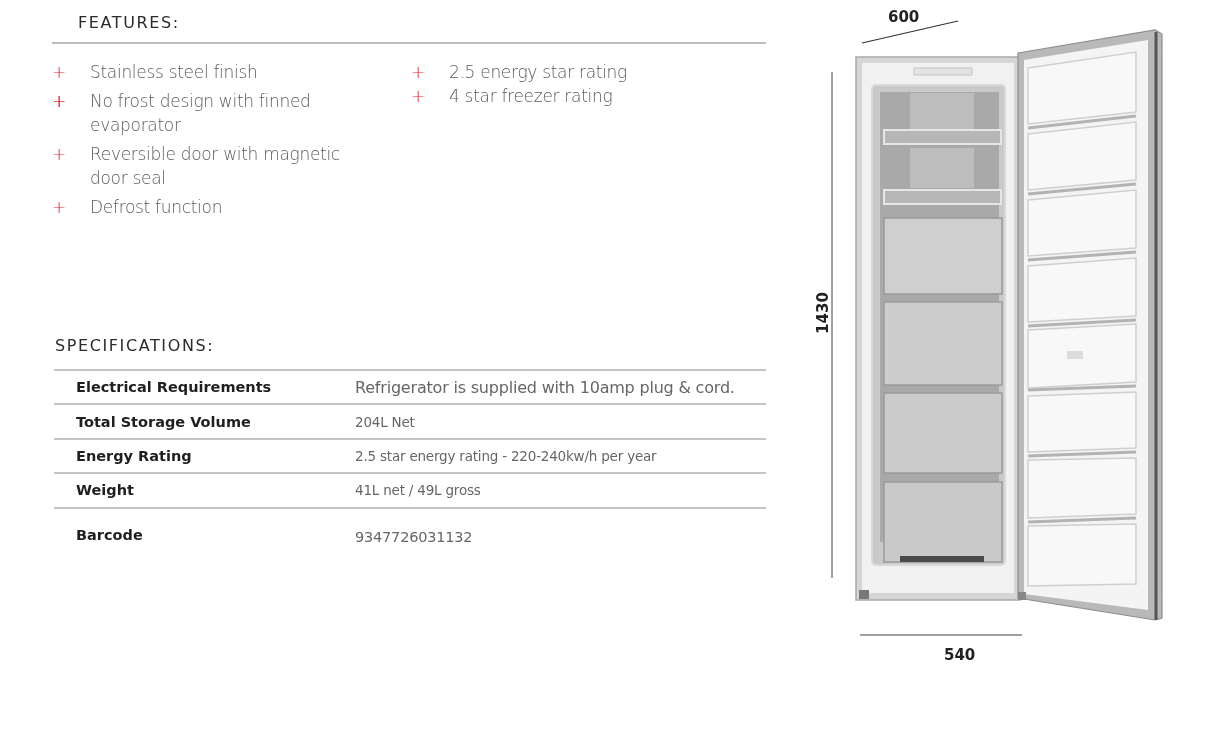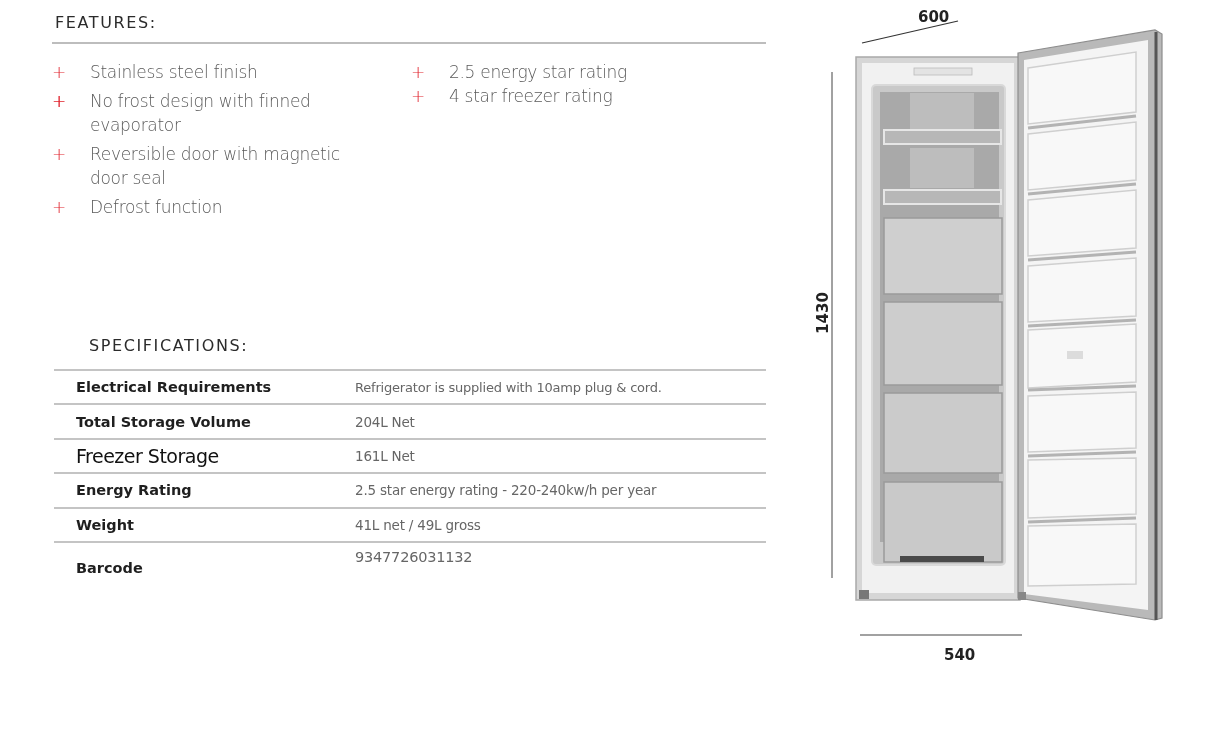--- a/index.html
+++ b/index.html
@@ -4,22 +4,22 @@
 <style>
   * { box-sizing: border-box; margin: 0; padding: 0; }
   html, body { width: 1214px; height: 739px; background: #ffffff; overflow: hidden; }
   body { position: relative; font-family: "DejaVu Sans", sans-serif; color: #555; }
 
   .section-title {
     position: absolute; left: 55px;
     font-family: "DejaVu Sans", sans-serif; font-size: 16px; letter-spacing: 1.6px;
     color: #2b2b2b; font-weight: normal;
   }
-  #features-title { top: 13px; }
-  #specs-title { top: 336px; margin-left: 34px; }
+  #features-title { top: 13px; margin-left: 23px; }
+  #specs-title { top: 336px; }
 
   .rule { position: absolute; left: 52px; width: 714px; height: 2px; background: #bdbdbd; }
   #features-rule { top: 42px; }
 
   .feat-col { position: absolute; top: 60px; list-style: none; }
   #feat-col-1 { left: 52px; width: 340px; }
   #feat-col-2 { left: 411px; width: 340px; }
   .feat-item { position: relative; padding-left: 38px; font-family: "DejaVu Sans", sans-serif;
     font-size: 17px; font-weight: 200; line-height: 24px; color: #5a5a5a; margin-bottom: 5px; letter-spacing: -0.3px; }
   .feat-plus { position: absolute; left: 0; top: 0; color: #e0232d; font-size: 17px; }
@@ -58,41 +58,37 @@
     <li class="feat-item"><span class="feat-plus">+</span><span>4 star freezer rating</span></li>
   </ul>
 </div>
 
 <div>
   <h2 id="specs-title" class="section-title">SPECIFICATIONS:</h2>
   <table class="spec-table">
     <tbody>
       <tr class="spec-row">
         <td class="spec-label">Electrical Requirements</td>
-        <td class="spec-value" style="font-size:13px">Refrigerator is supplied with 10amp plug &amp; cord.</td>
+        <td class="spec-value" style="font-size:16px">Refrigerator is supplied with 10amp plug &amp; cord.</td>
       </tr>
       <tr class="spec-row">
         <td class="spec-label">Total Storage Volume</td>
         <td class="spec-value">204L Net</td>
-      </tr>
-      <tr class="spec-row">
-        <td class="spec-label big">Freezer Storage</td>
-        <td class="spec-value">161L Net</td>
       </tr>
       <tr class="spec-row">
         <td class="spec-label">Energy Rating</td>
         <td class="spec-value">2.5 star energy rating - 220-240kw/h per year</td>
       </tr>
       <tr class="spec-row">
         <td class="spec-label">Weight</td>
         <td class="spec-value">41L net / 49L gross</td>
       </tr>
       <tr class="spec-row" style="height:36px">
         <td class="spec-label" style="vertical-align:bottom;padding-bottom:2px">Barcode</td>
-        <td class="spec-value" style="vertical-align:top;padding-top:6px;font-size:14.5px">9347726031132</td>
+        <td class="spec-value" style="vertical-align:top;padding-top:20px;font-size:14.5px">9347726031132</td>
       </tr>
     </tbody>
   </table>
 </div>
 
 <div id="fridge">
   <svg width="414" height="700" viewBox="800 0 414 700" xmlns="http://www.w3.org/2000/svg">
 
     <line x1="862" y1="43" x2="958" y2="21" stroke="#333" stroke-width="1.2"></line>
     <line x1="832" y1="72" x2="832" y2="578" stroke="#444" stroke-width="1"></line>
@@ -137,16 +133,16 @@
       <line x1="1028" y1="194" x2="1136" y2="184"></line>
       <line x1="1028" y1="260" x2="1136" y2="252"></line>
       <line x1="1028" y1="326" x2="1136" y2="320"></line>
       <line x1="1028" y1="390" x2="1136" y2="386"></line>
       <line x1="1028" y1="456" x2="1136" y2="452"></line>
       <line x1="1028" y1="522" x2="1136" y2="518"></line>
     </g>
     <rect x="1067" y="351" width="16" height="8" fill="#dcdcdc"></rect>
     <rect x="1018" y="592" width="8" height="8" fill="#888"></rect>
   </svg>
-  <div class="dim-label" style="left:88px;top:8px;margin-left:30px;">600</div>
+  <div class="dim-label" style="left:88px;top:8px;">600</div>
   <div class="dim-label" style="left:2px;top:304px;transform:rotate(-90deg);transform-origin:center;">1430</div>
   <div class="dim-label" style="left:123px;top:646px;margin-left:21px;">540</div>
 </div>
 
 </body></html>

